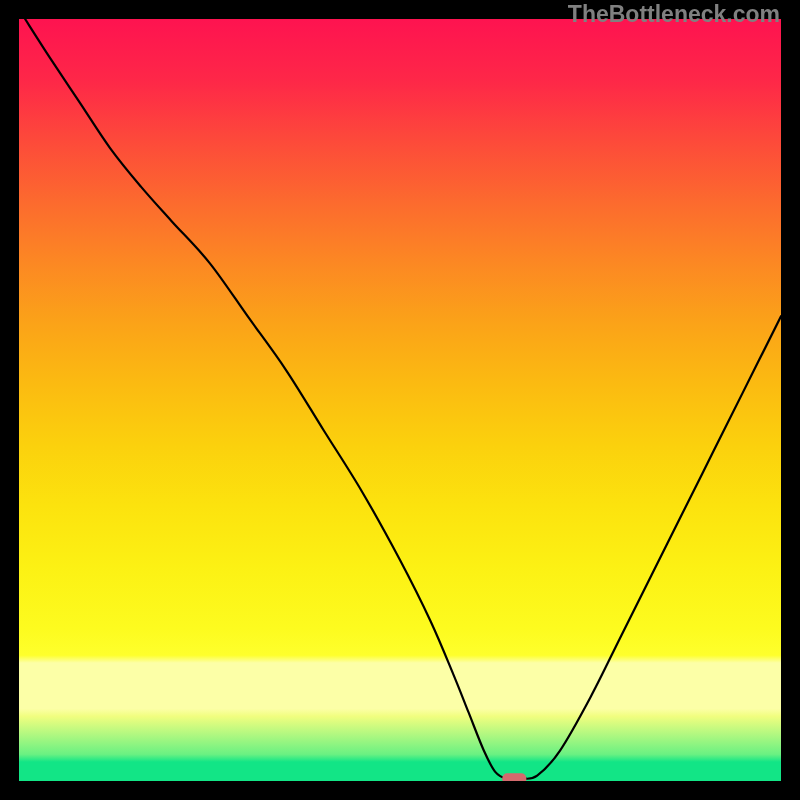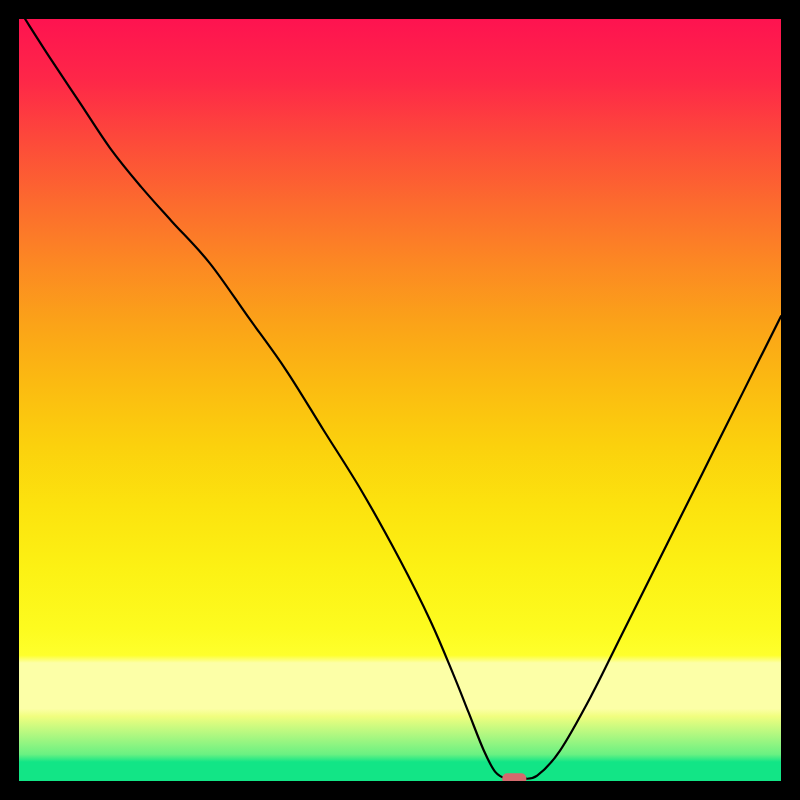--- a/index.html
+++ b/index.html
@@ -64,13 +64,14 @@
             <stop offset="97.50%" stop-color="#12e586"></stop>
             <stop offset="100.00%" stop-color="#12e586"></stop>
           </linearGradient>
       </defs>
       <rect id="bg-rect" x="0" y="0" width="762" height="762" fill="url(#bg-grad)"></rect>
       <path id="curve-path" class="curve" d="M 6.10 0.00 C 10.16 6.35, 21.34 24.13, 30.48 38.10 C 39.62 52.07, 50.80 68.58, 60.96 83.82 C 71.12 99.06, 81.28 115.57, 91.44 129.54 C 101.60 143.51, 111.76 155.57, 121.92 167.64 C 132.08 179.70, 140.97 189.23, 152.40 201.93 C 163.83 214.63, 177.80 227.96, 190.50 243.84 C 203.20 259.71, 215.90 279.40, 228.60 297.18 C 241.30 314.96, 254.00 331.47, 266.70 350.52 C 279.40 369.57, 292.10 391.16, 304.80 411.48 C 317.50 431.80, 330.20 450.85, 342.90 472.44 C 355.60 494.03, 369.57 519.43, 381.00 541.02 C 392.43 562.61, 402.59 582.93, 411.48 601.98 C 420.37 621.03, 427.99 640.08, 434.34 655.32 C 440.69 670.56, 444.50 680.72, 449.58 693.42 C 454.66 706.12, 460.38 721.61, 464.82 731.52 C 469.26 741.43, 472.44 748.16, 476.25 752.86 C 480.06 757.56, 483.24 758.57, 487.68 759.71 C 492.13 760.86, 497.84 760.22, 502.92 759.71 C 508.00 759.21, 511.81 761.37, 518.16 756.67 C 524.51 751.97, 532.13 744.60, 541.02 731.52 C 549.91 718.44, 561.34 697.23, 571.50 678.18 C 581.66 659.13, 591.82 637.54, 601.98 617.22 C 612.14 596.90, 622.30 576.58, 632.46 556.26 C 642.62 535.94, 652.78 515.62, 662.94 495.30 C 673.10 474.98, 683.26 454.66, 693.42 434.34 C 703.58 414.02, 712.47 396.24, 723.90 373.38 C 735.33 350.52, 755.65 309.88, 762.00 297.18"></path>
       <rect id="min-dot" class="dot" rx="5" ry="5" x="483.30" y="754.21" width="24" height="11" fill="#d36a6d"></rect>
     </svg>
   </div>
 
+  <div class="attribution">TheBottleneck.com</div>
 </div>
 
 </body></html>

